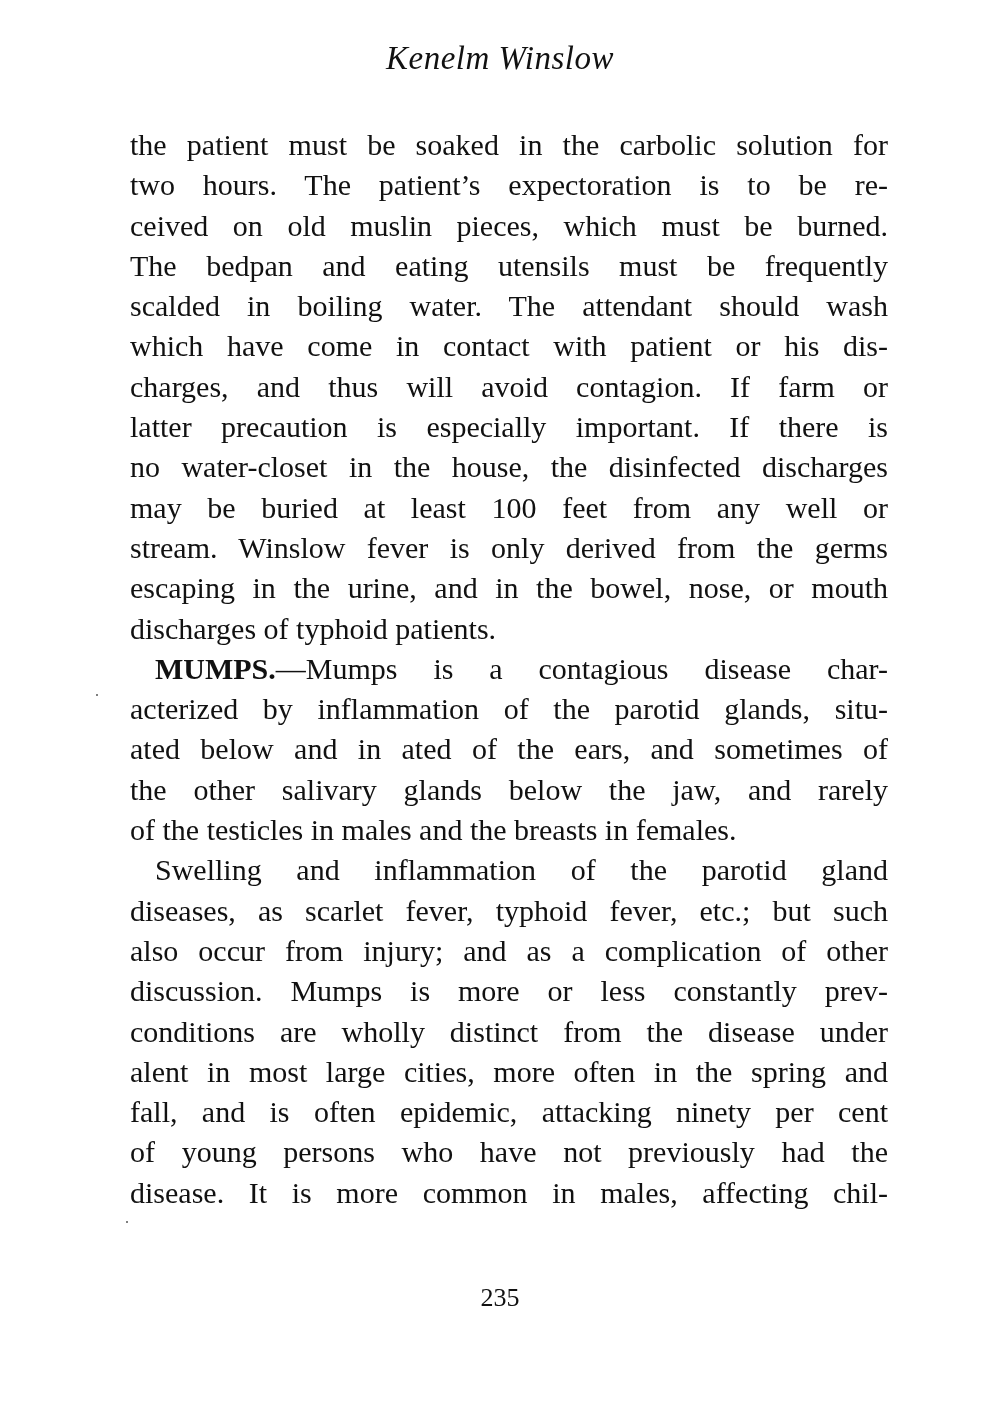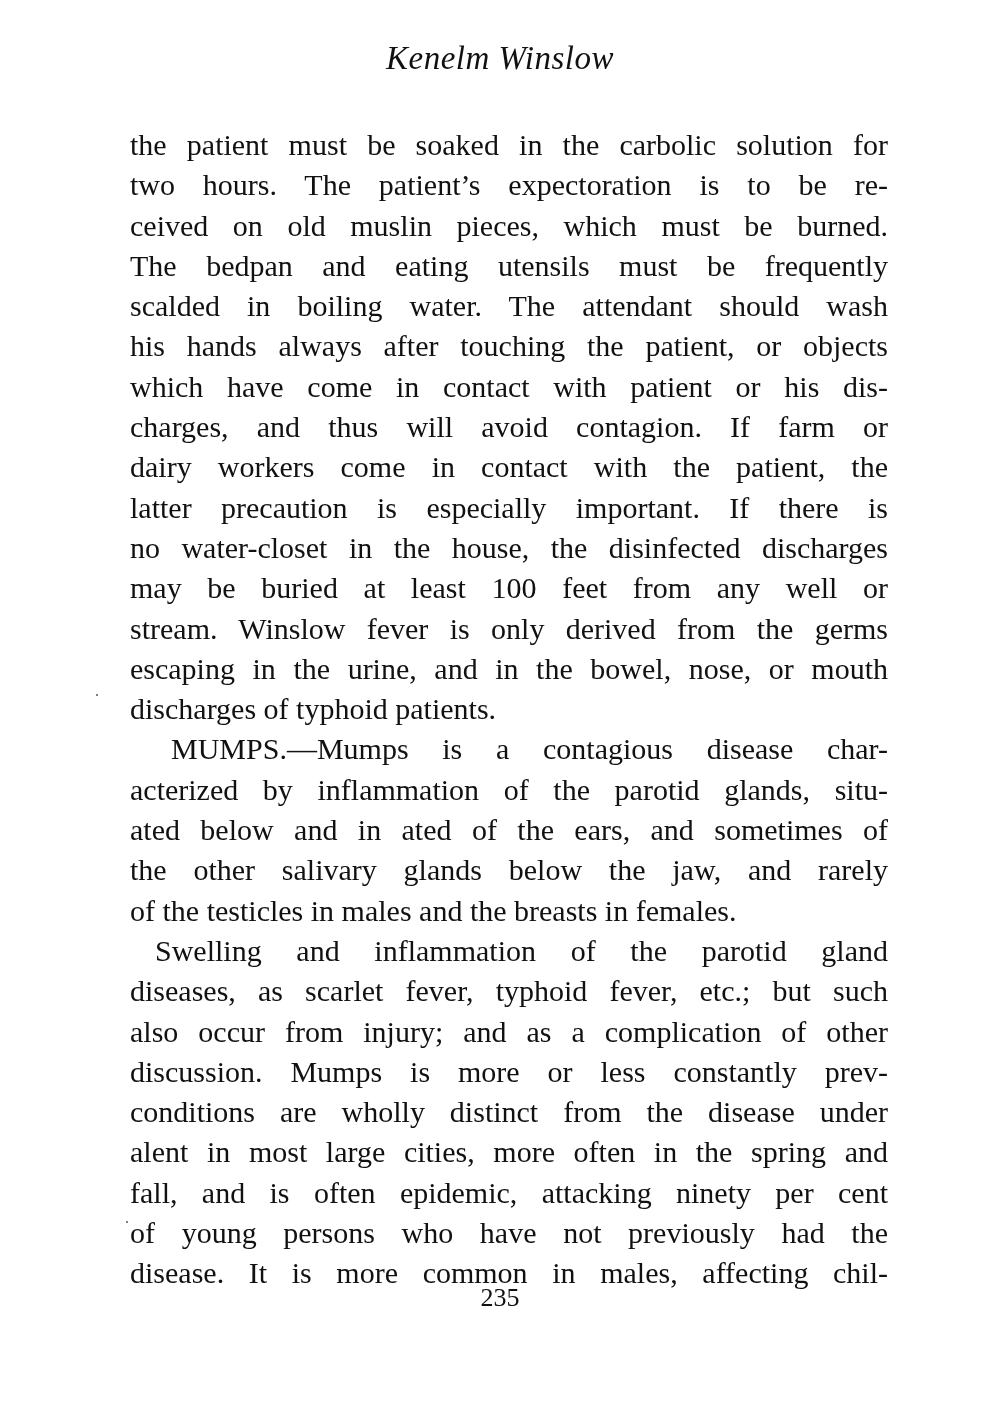--- a/index.html
+++ b/index.html
@@ -9,45 +9,43 @@
     position: absolute; top: 40px; left: 0; width: 1000px; text-align: center;
     font-family: "Liberation Serif", serif; font-style: italic; font-size: 33px; letter-spacing: 0.5px;
   }
   .body-text {
     position: absolute; left: 130px; top: 125px; width: 758px;
     font-family: "Liberation Serif", serif; font-size: 30px; line-height: 40.3px;
   }
   .line { display: block; text-align: justify; text-align-last: justify; white-space: nowrap; height: 40.3px; }
   .line.last { text-align-last: left; }
   .line.indent { padding-left: 25px; }
-  .bold { font-weight: normal; margin-left: 16px; }
+  .bold { font-weight: bold; }
   .folio {
     position: absolute; top: 1283px; left: 0; width: 1000px; text-align: center;
     font-family: "Liberation Serif", serif; font-size: 26px;
   }
   .speck { position: absolute; width: 2px; height: 2px; background: #555; border-radius: 1px; }
 </style>
 </head>
 <body>
 
 <div class="page">
   <div class="running-head">Kenelm Winslow</div>
 
   <div class="body-text">
 
     <div>
       <span class="line">the patient must be soaked in the carbolic solution for</span>
       <span class="line">two hours.  The patient’s expectoration is to be re-</span>
       <span class="line">ceived on old muslin pieces, which must be burned.</span>
       <span class="line">The bedpan and eating utensils must be frequently</span>
       <span class="line">scalded in boiling water.  The attendant should wash</span>
-      <span class="line">his hands always after touching the patient, or objects</span>
       <span class="line">which have come in contact with patient or his dis-</span>
       <span class="line">charges, and thus will avoid contagion.  If farm or</span>
-      <span class="line">dairy workers come in contact with the patient, the</span>
       <span class="line">latter precaution is especially important. If there is</span>
       <span class="line">no water-closet in the house, the disinfected discharges</span>
       <span class="line">may be buried at least 100 feet from any well or</span>
       <span class="line">stream.  Winslow fever is only derived from the germs</span>
       <span class="line">escaping in the urine, and in the bowel, nose, or mouth</span>
       <span class="line last">discharges of typhoid patients.</span>
     </div>
 
     <div>
       <span class="line indent"><span class="bold">MUMPS.</span><span>—Mumps is a contagious disease char-</span></span>

